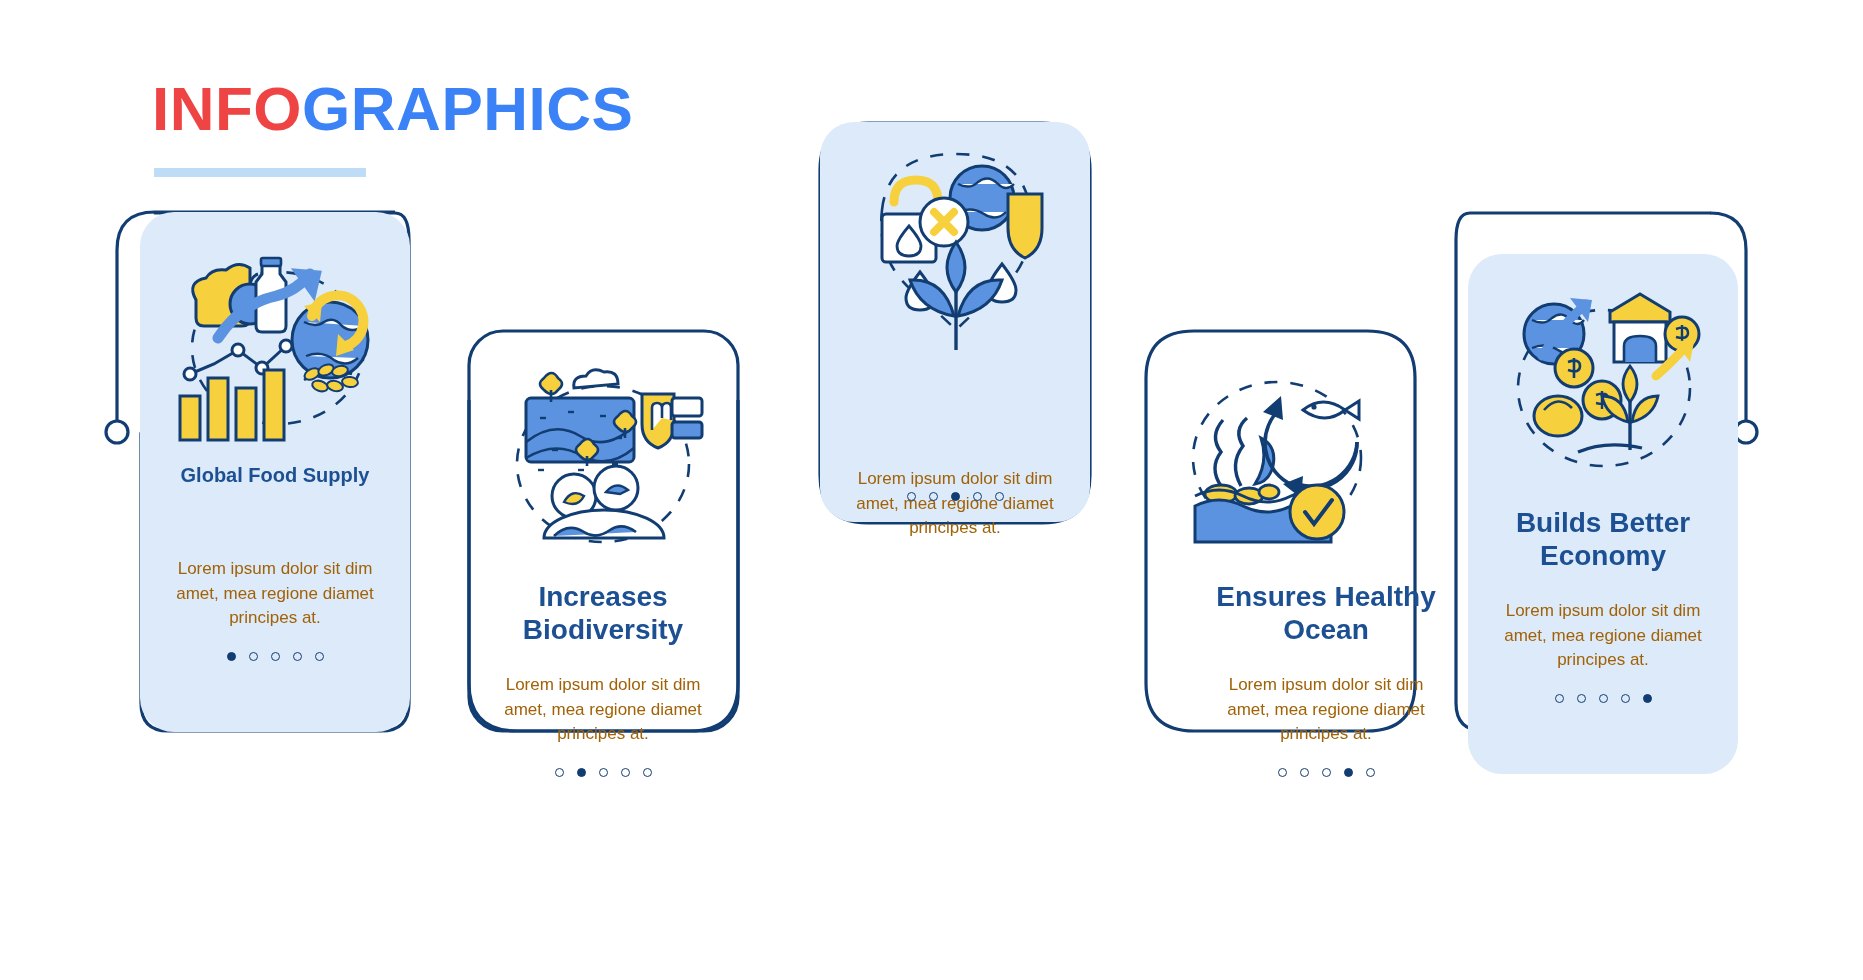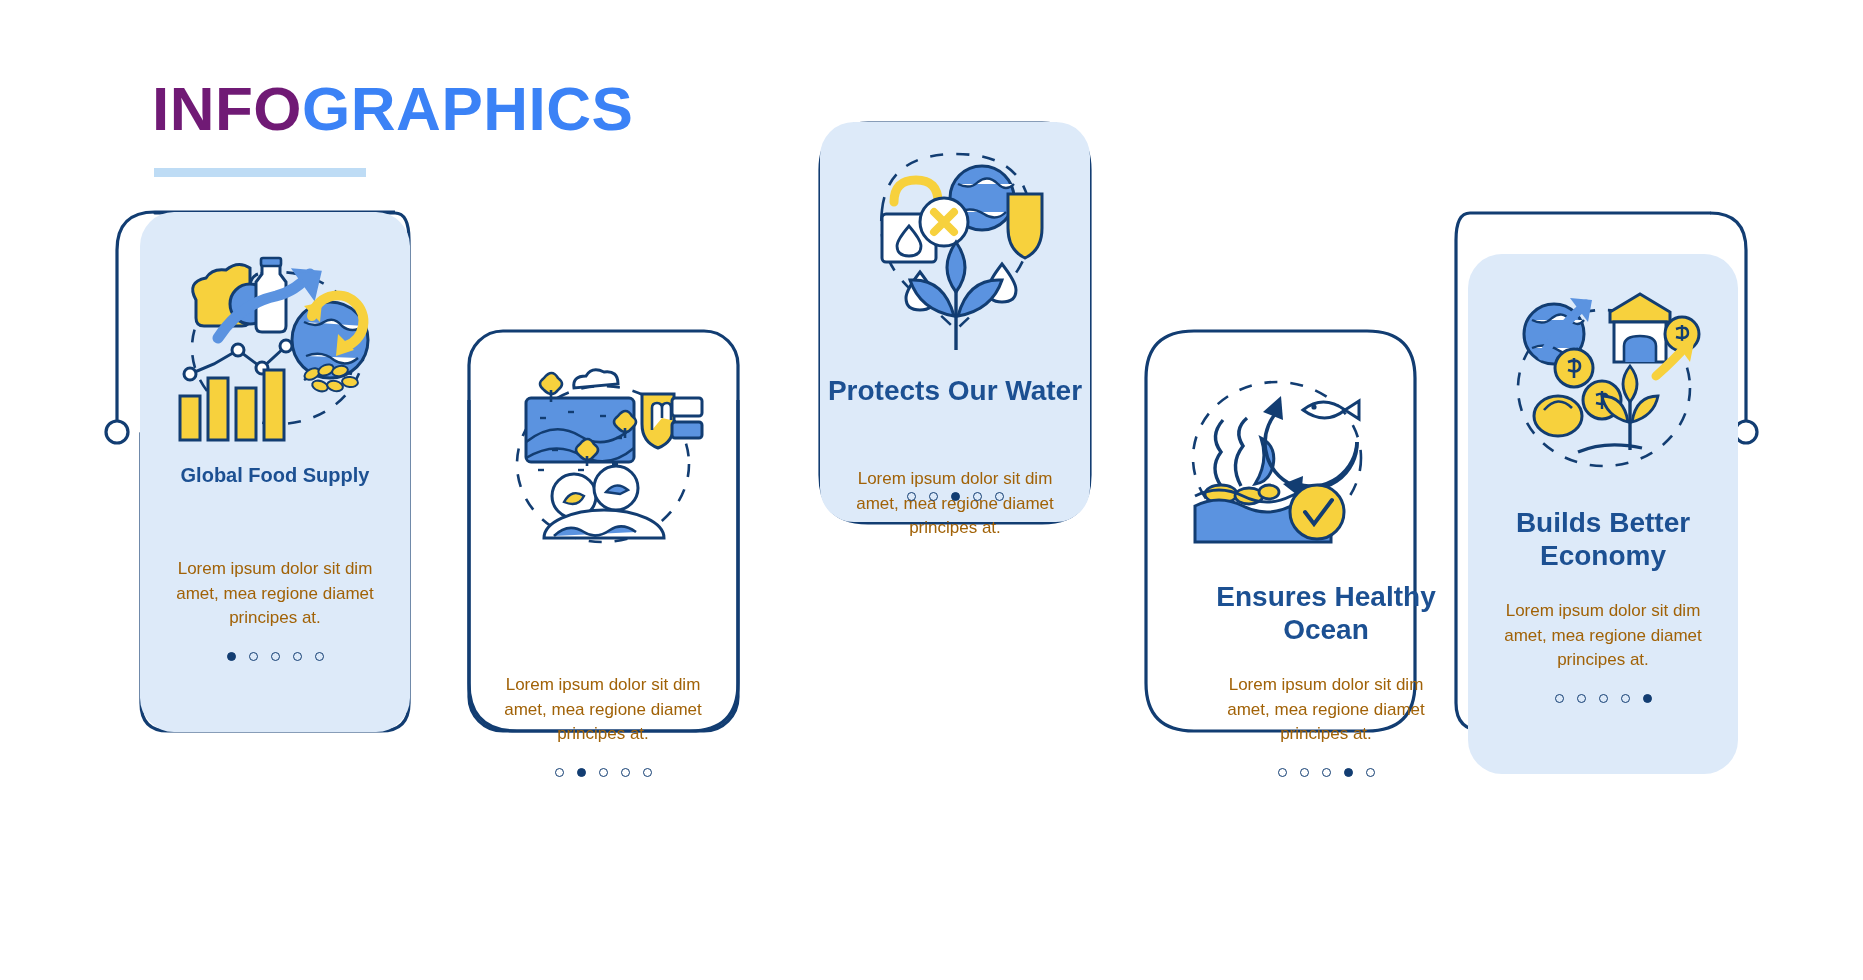--- a/index.html
+++ b/index.html
@@ -15,21 +15,21 @@
     width: 1863px; height: 980px;
     background: #ffffff;
   }
 
   
   #title-block { position: absolute; left: 152px; top: 78px; }
   #title-text {
     font-size: 62px; font-weight: bold; letter-spacing: 0.5px;
     line-height: 1; white-space: nowrap;
   }
-  #title-part-1 { color: #701a75; }
+  #title-part-1 { color: #ef4444; }
   #title-part-2 { color: #3b82f6; }
   #title-underline {
     position: absolute; left: 154px; top: 168px;
     width: 212px; height: 9px; background: #bedcf5;
   }
 
   
   .spine-svg { position: absolute; left: 0; top: 0; width: 1863px; height: 980px; pointer-events: none; }
 
   
@@ -236,20 +236,21 @@
         <path d="M82 156 q8 -14 20 -6 q-6 12 -20 6z" fill="#f7d13d" stroke="#123d72" stroke-width="2.4"></path>
         <circle cx="134" cy="142" r="22" fill="#ffffff" stroke="#123d72" stroke-width="3"></circle>
         <path d="M124 146 q10 -12 22 -2 l-8 4 z" fill="#5b93e0" stroke="#123d72" stroke-width="2.4"></path>
         <line x1="92" y1="172" x2="92" y2="190" stroke="#123d72" stroke-width="3"></line>
         <line x1="134" y1="164" x2="134" y2="190" stroke="#123d72" stroke-width="3"></line>
 
         <path d="M62 192 a60 28 0 0 1 120 0 z" fill="#ffffff" stroke="#123d72" stroke-width="3"></path>
         <path d="M72 190 q14 -14 30 -4 q12 8 26 -2 q12 -8 26 2" fill="#5b93e0" stroke="#123d72" stroke-width="2.6"></path>
       </svg>
     </div>
+    <div class="card-title">Increases Biodiversity</div>
     <div class="card-body">Lorem ipsum dolor sit dim amet, mea regione diamet principes at.</div>
     <div class="dots">
       <span class="dot"></span>
       <span class="dot on"></span>
       <span class="dot"></span>
       <span class="dot"></span>
       <span class="dot"></span>
     </div>
   </div>
 
@@ -274,21 +275,20 @@
 
         <path d="M86 132 q14 18 14 26 q0 12 -14 12 q-14 0 -14 -12 q0 -8 14 -26z" fill="#ffffff" stroke="#123d72" stroke-width="3"></path>
         <path d="M168 124 q14 18 14 26 q0 12 -14 12 q-14 0 -14 -12 q0 -8 14 -26z" fill="#ffffff" stroke="#123d72" stroke-width="3"></path>
 
         <path d="M122 210 l0 -62" fill="none" stroke="#123d72" stroke-width="3.4"></path>
         <path d="M120 176 q-34 -6 -44 -36 q34 -2 44 36z" fill="#5b93e0" stroke="#123d72" stroke-width="3"></path>
         <path d="M124 176 q34 -6 44 -36 q-34 -2 -44 36z" fill="#5b93e0" stroke="#123d72" stroke-width="3"></path>
         <path d="M122 152 q-18 -24 0 -50 q18 26 0 50z" fill="#5b93e0" stroke="#123d72" stroke-width="3"></path>
       </svg>
     </div>
-    <div class="card-title">Protects Our Water</div>
     <div class="card-body">Lorem ipsum dolor sit dim amet, mea regione diamet principes at.</div>
     <div class="dots" style="top:370px">
       <span class="dot"></span>
       <span class="dot"></span>
       <span class="dot on"></span>
       <span class="dot"></span>
       <span class="dot"></span>
     </div>
   </div>
 

